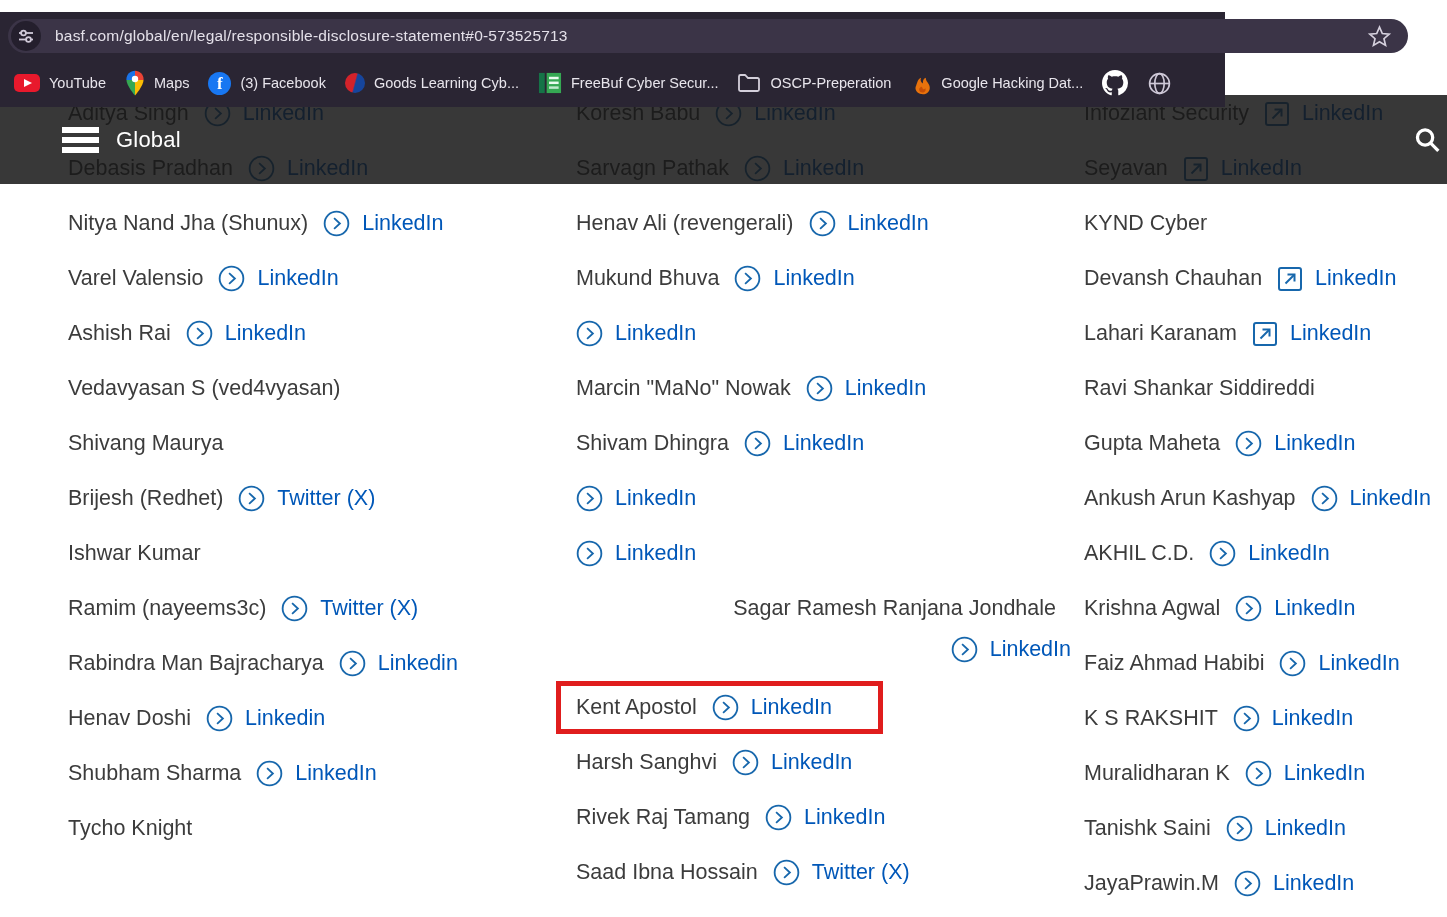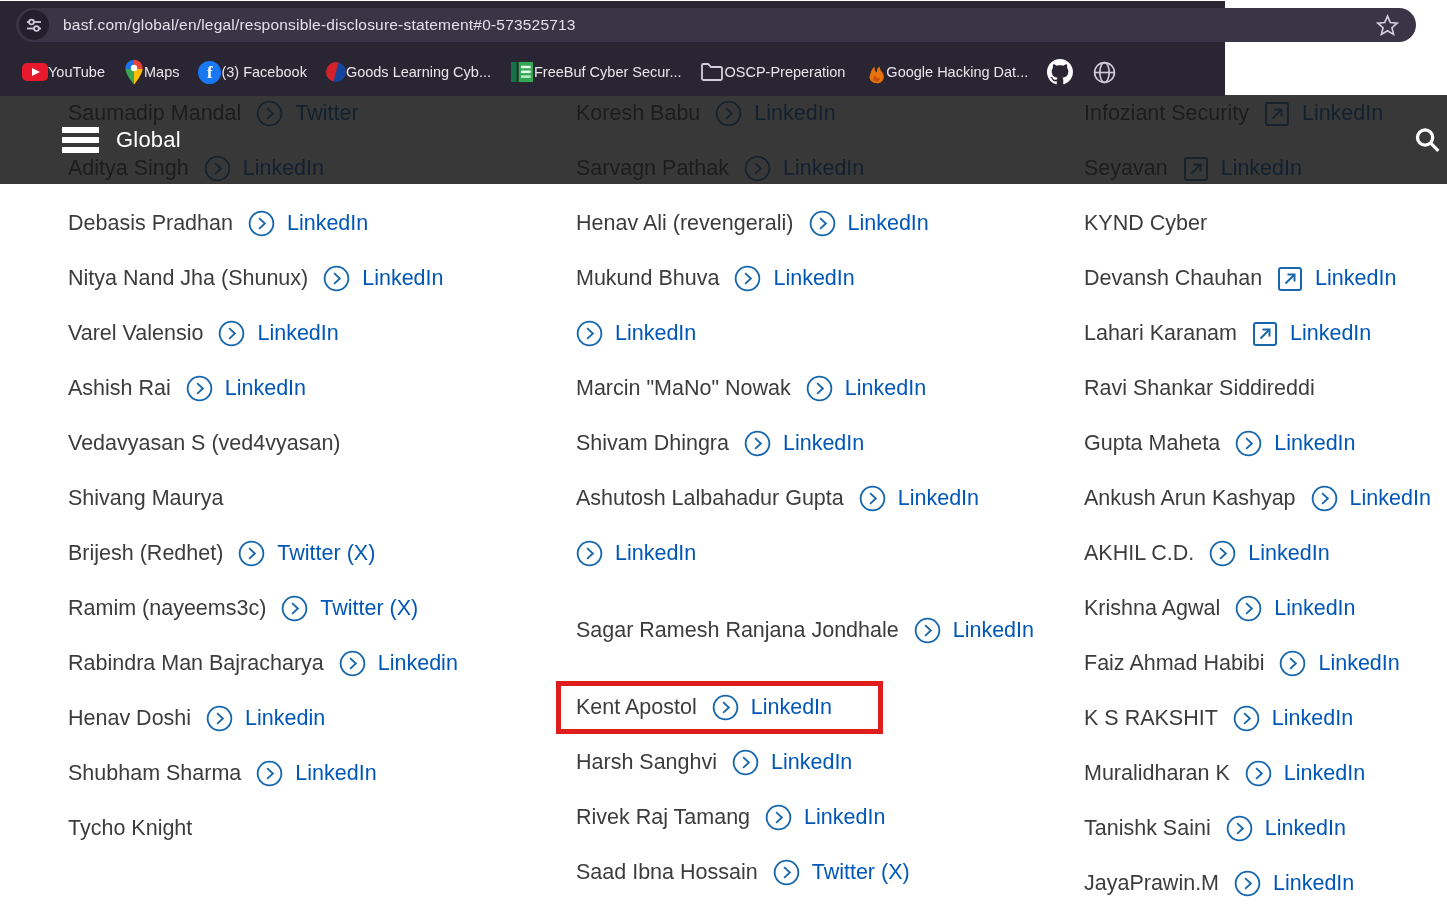--- a/index.html
+++ b/index.html
@@ -7,34 +7,34 @@
     --chrome:#2a2533; --pill:#3b3447; --chrometext:#e4e0e9;
   }
   *{box-sizing:border-box; margin:0; padding:0;}
   html,body{width:1447px;height:917px;overflow:hidden;}
   body{
     font-family:"Liberation Sans", sans-serif;
     background:#ffffff; position:relative;
   }
 
   
-  .chrome{position:absolute;top:1px;left:0;width:1225px;height:95px;background:var(--chrome);z-index:30;padding-left:8px;}
+  .chrome{position:absolute;top:12px;left:0;width:1225px;height:95px;background:var(--chrome);z-index:30;}
   .topbar{position:relative;height:47px;}
   .urlpill{
     position:absolute;left:8px;top:7px;width:1400px;height:34px;
     background:var(--pill);border-radius:17px;display:flex;align-items:center;
   }
   .tunecirc{width:30px;height:30px;border-radius:50%;background:#241f2d;
     display:flex;align-items:center;justify-content:center;margin-left:3px;}
   .urltext{color:var(--chrometext);font-size:15.5px;margin-left:14px;letter-spacing:.2px;flex:1;
     white-space:nowrap;overflow:hidden;}
   .star{display:flex;align-items:center;margin-right:16px;}
 
   .bookmarks{height:48px;display:flex;align-items:center;padding-left:14px;gap:19px;}
-  .bm{display:flex;align-items:center;color:#e8e5ec;font-size:14.5px;white-space:nowrap;cursor:default;justify-content:space-between;}
+  .bm{display:flex;align-items:center;gap:9px;color:#e8e5ec;font-size:14.5px;white-space:nowrap;cursor:default;justify-content:space-between;}
   .bm .lbl:empty{display:none;}
   .fav{display:inline-flex;align-items:center;justify-content:center;}
   .fav-youtube{width:26px;height:18px;background:#e8192c;border-radius:5px;position:relative;}
   .fav-youtube::after{content:'';position:absolute;left:10px;top:4.5px;
     border-left:8px solid #fff;border-top:4.5px solid transparent;border-bottom:4.5px solid transparent;}
   .fav-facebook{width:23px;height:23px;border-radius:50%;background:#1877f2;color:#fff;
     font-weight:bold;font-size:17px;line-height:23px;justify-content:center;font-family:"Liberation Serif",serif;}
   .fav-goods{width:20px;height:20px;border-radius:50%;
     background:linear-gradient(105deg,#d3222a 47%,#16459c 53%);}
 
@@ -53,44 +53,31 @@
   .content{position:absolute;top:0;left:0;width:1447px;height:917px;z-index:1;}
   .col{position:absolute;top:86px;}
   .col1{left:68px;width:495px;}
   .col2{left:576px;width:495px;}
   .col3{left:1084px;width:370px;}
   .row{height:55px;display:flex;align-items:center;font-size:21.5px;color:#3c3c3c;white-space:nowrap;position:relative;}
   .nm{margin-right:15px;}
   .linkwrap{display:inline-flex;align-items:center;gap:12px;}
   .ic{display:inline-flex;align-items:center;}
   .lnk{color:var(--link);text-decoration:none;cursor:pointer;}
-  .row.wrap{height:99px;align-items:center;}
+  .row.wrap{height:99px;flex-direction:column;align-items:flex-end;}
   .row.wrap .nm{height:55px;display:flex;align-items:center;}
   .row.hl::after{content:'';position:absolute;left:-20px;top:1px;width:317px;height:43px;
     border:5px solid var(--red);pointer-events:none;}
 </style>
 </head>
 <body>
 
 <div class="content">
   <div class="col col1">
       <div class="row icon-circle">
-      <span class="nm">Saumadip Mandal</span>
-      <span class="linkwrap">
-        <span class="ic circle">
-            <svg width="27" height="27" viewBox="0 0 28 28">
-              <circle cx="14" cy="14" r="12.3" fill="none" stroke="#1767ac" stroke-width="1.9"></circle>
-              <polyline points="11.5,8.5 17.5,14 11.5,19.5" fill="none" stroke="#1767ac" stroke-width="1.9"></polyline>
-            </svg>
-          </span>
-
-        <a class="lnk">Twitter</a>
-      </span>
-    </div>
-      <div class="row icon-circle">
       <span class="nm">Aditya Singh</span>
       <span class="linkwrap">
         <span class="ic circle">
             <svg width="27" height="27" viewBox="0 0 28 28">
               <circle cx="14" cy="14" r="12.3" fill="none" stroke="#1767ac" stroke-width="1.9"></circle>
               <polyline points="11.5,8.5 17.5,14 11.5,19.5" fill="none" stroke="#1767ac" stroke-width="1.9"></polyline>
             </svg>
           </span>
 
         <a class="lnk">LinkedIn</a>
@@ -162,20 +149,24 @@
         <span class="ic circle">
             <svg width="27" height="27" viewBox="0 0 28 28">
               <circle cx="14" cy="14" r="12.3" fill="none" stroke="#1767ac" stroke-width="1.9"></circle>
               <polyline points="11.5,8.5 17.5,14 11.5,19.5" fill="none" stroke="#1767ac" stroke-width="1.9"></polyline>
             </svg>
           </span>
 
         <a class="lnk">Twitter (X)</a>
       </span>
     </div>
+      <div class="row icon-none">
+      <span class="nm">Ishwar Kumar</span>
+
+    </div>
       <div class="row icon-circle">
       <span class="nm">Ramim (nayeems3c)</span>
       <span class="linkwrap">
         <span class="ic circle">
             <svg width="27" height="27" viewBox="0 0 28 28">
               <circle cx="14" cy="14" r="12.3" fill="none" stroke="#1767ac" stroke-width="1.9"></circle>
               <polyline points="11.5,8.5 17.5,14 11.5,19.5" fill="none" stroke="#1767ac" stroke-width="1.9"></polyline>
             </svg>
           </span>
 
@@ -311,21 +302,20 @@
             <svg width="27" height="27" viewBox="0 0 28 28">
               <circle cx="14" cy="14" r="12.3" fill="none" stroke="#1767ac" stroke-width="1.9"></circle>
               <polyline points="11.5,8.5 17.5,14 11.5,19.5" fill="none" stroke="#1767ac" stroke-width="1.9"></polyline>
             </svg>
           </span>
 
         <a class="lnk">LinkedIn</a>
       </span>
     </div>
       <div class="row icon-circle">
-      <span class="nm">Ashutosh Lalbahadur Gupta</span>
       <span class="linkwrap">
         <span class="ic circle">
             <svg width="27" height="27" viewBox="0 0 28 28">
               <circle cx="14" cy="14" r="12.3" fill="none" stroke="#1767ac" stroke-width="1.9"></circle>
               <polyline points="11.5,8.5 17.5,14 11.5,19.5" fill="none" stroke="#1767ac" stroke-width="1.9"></polyline>
             </svg>
           </span>
 
         <a class="lnk">LinkedIn</a>
       </span>

